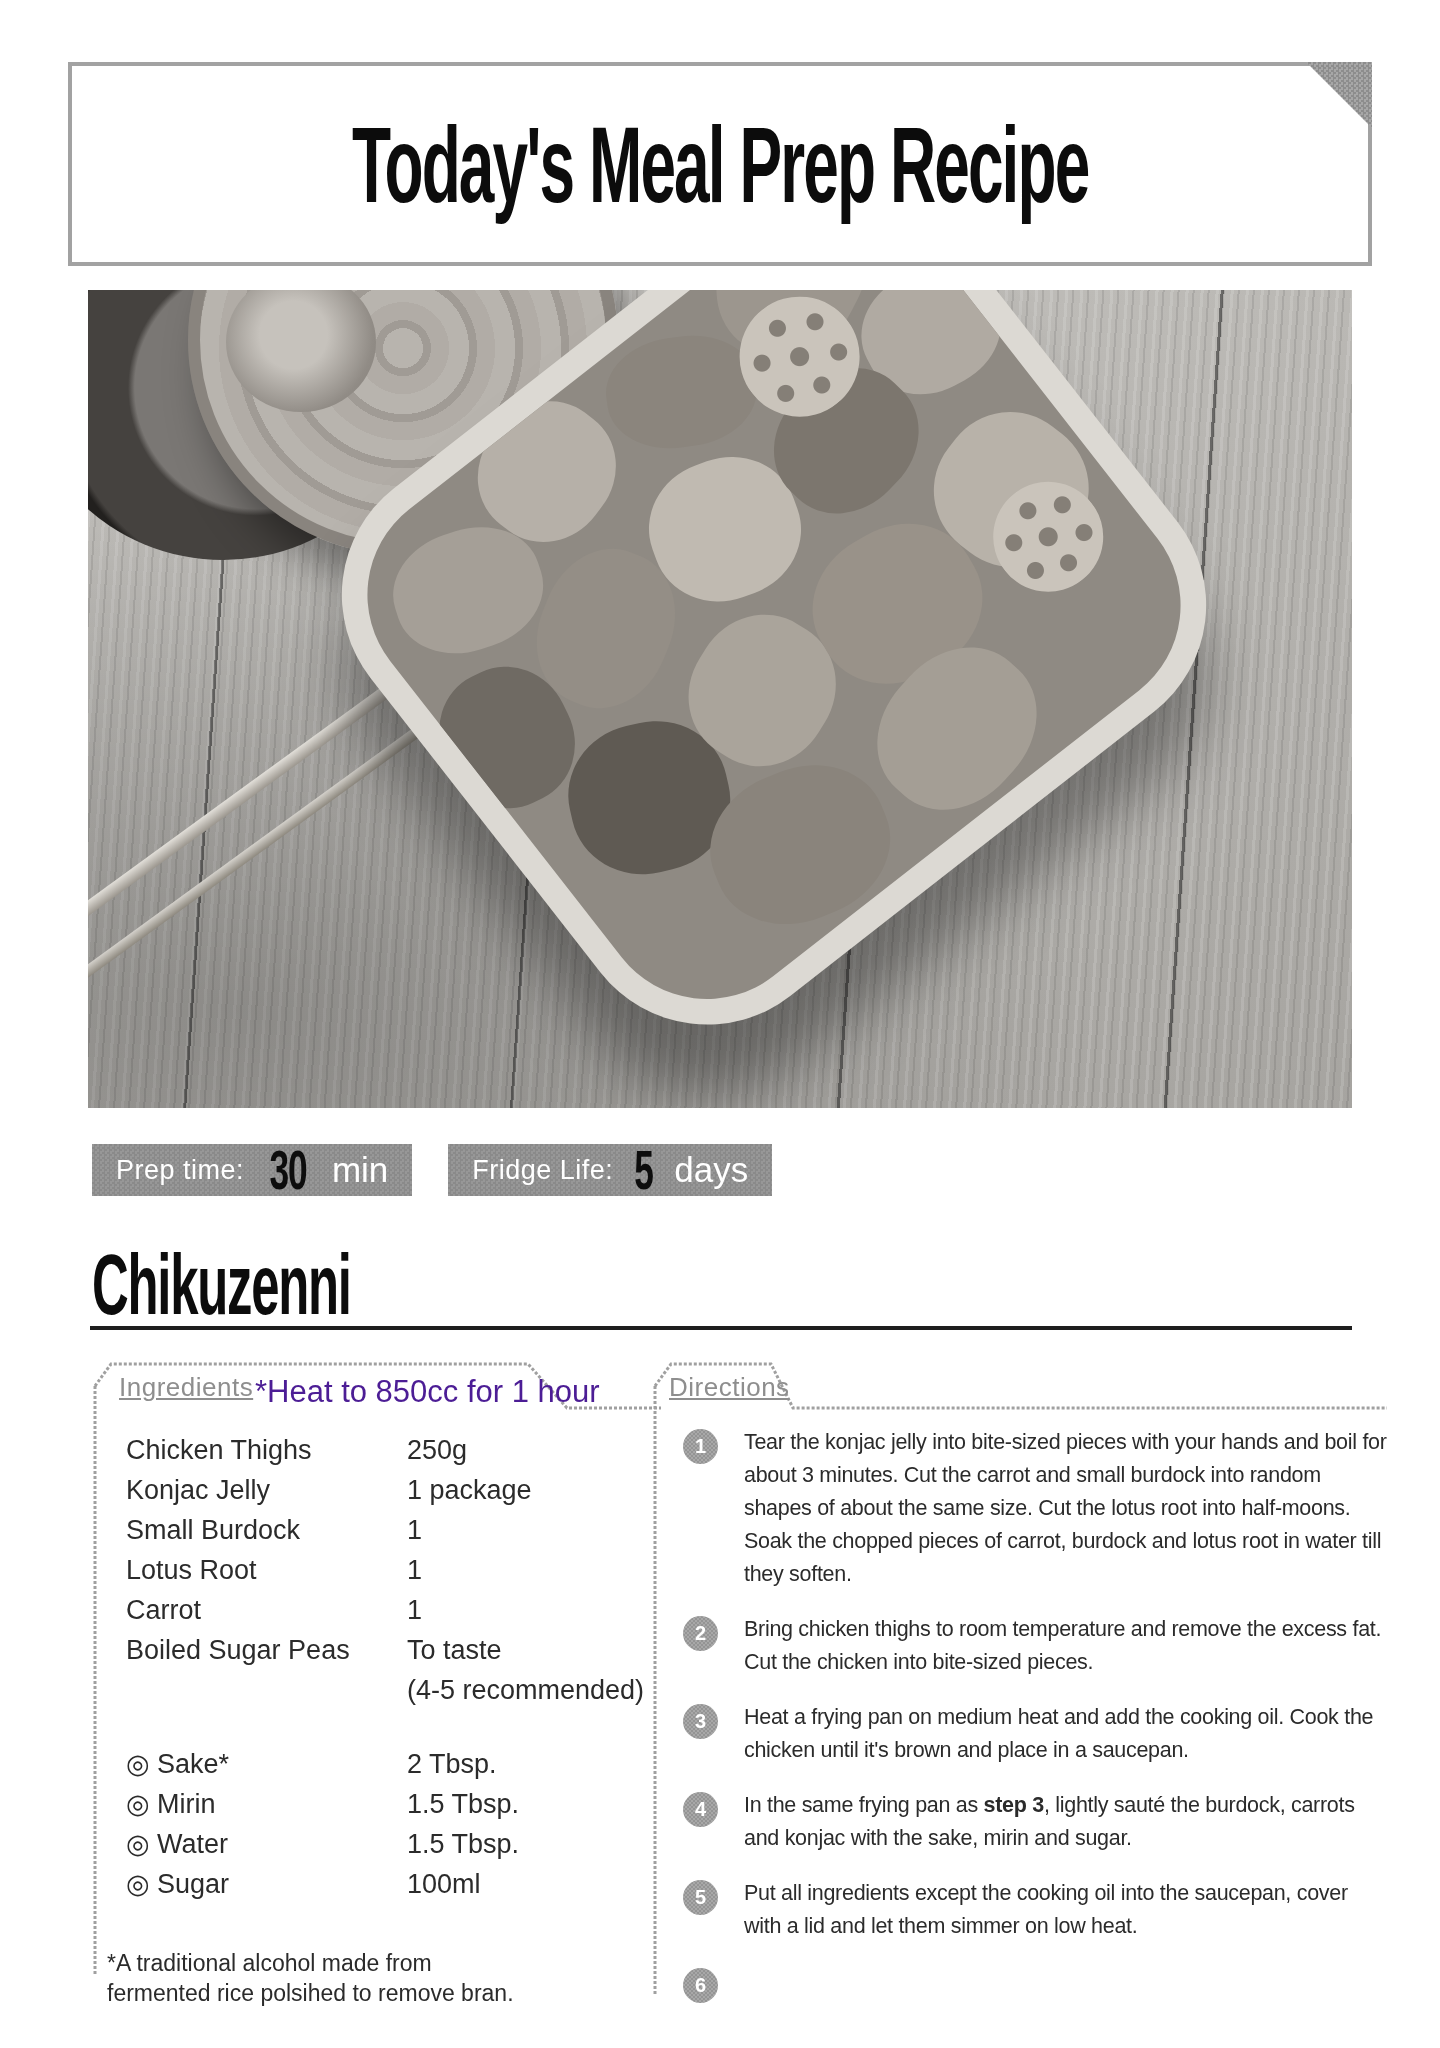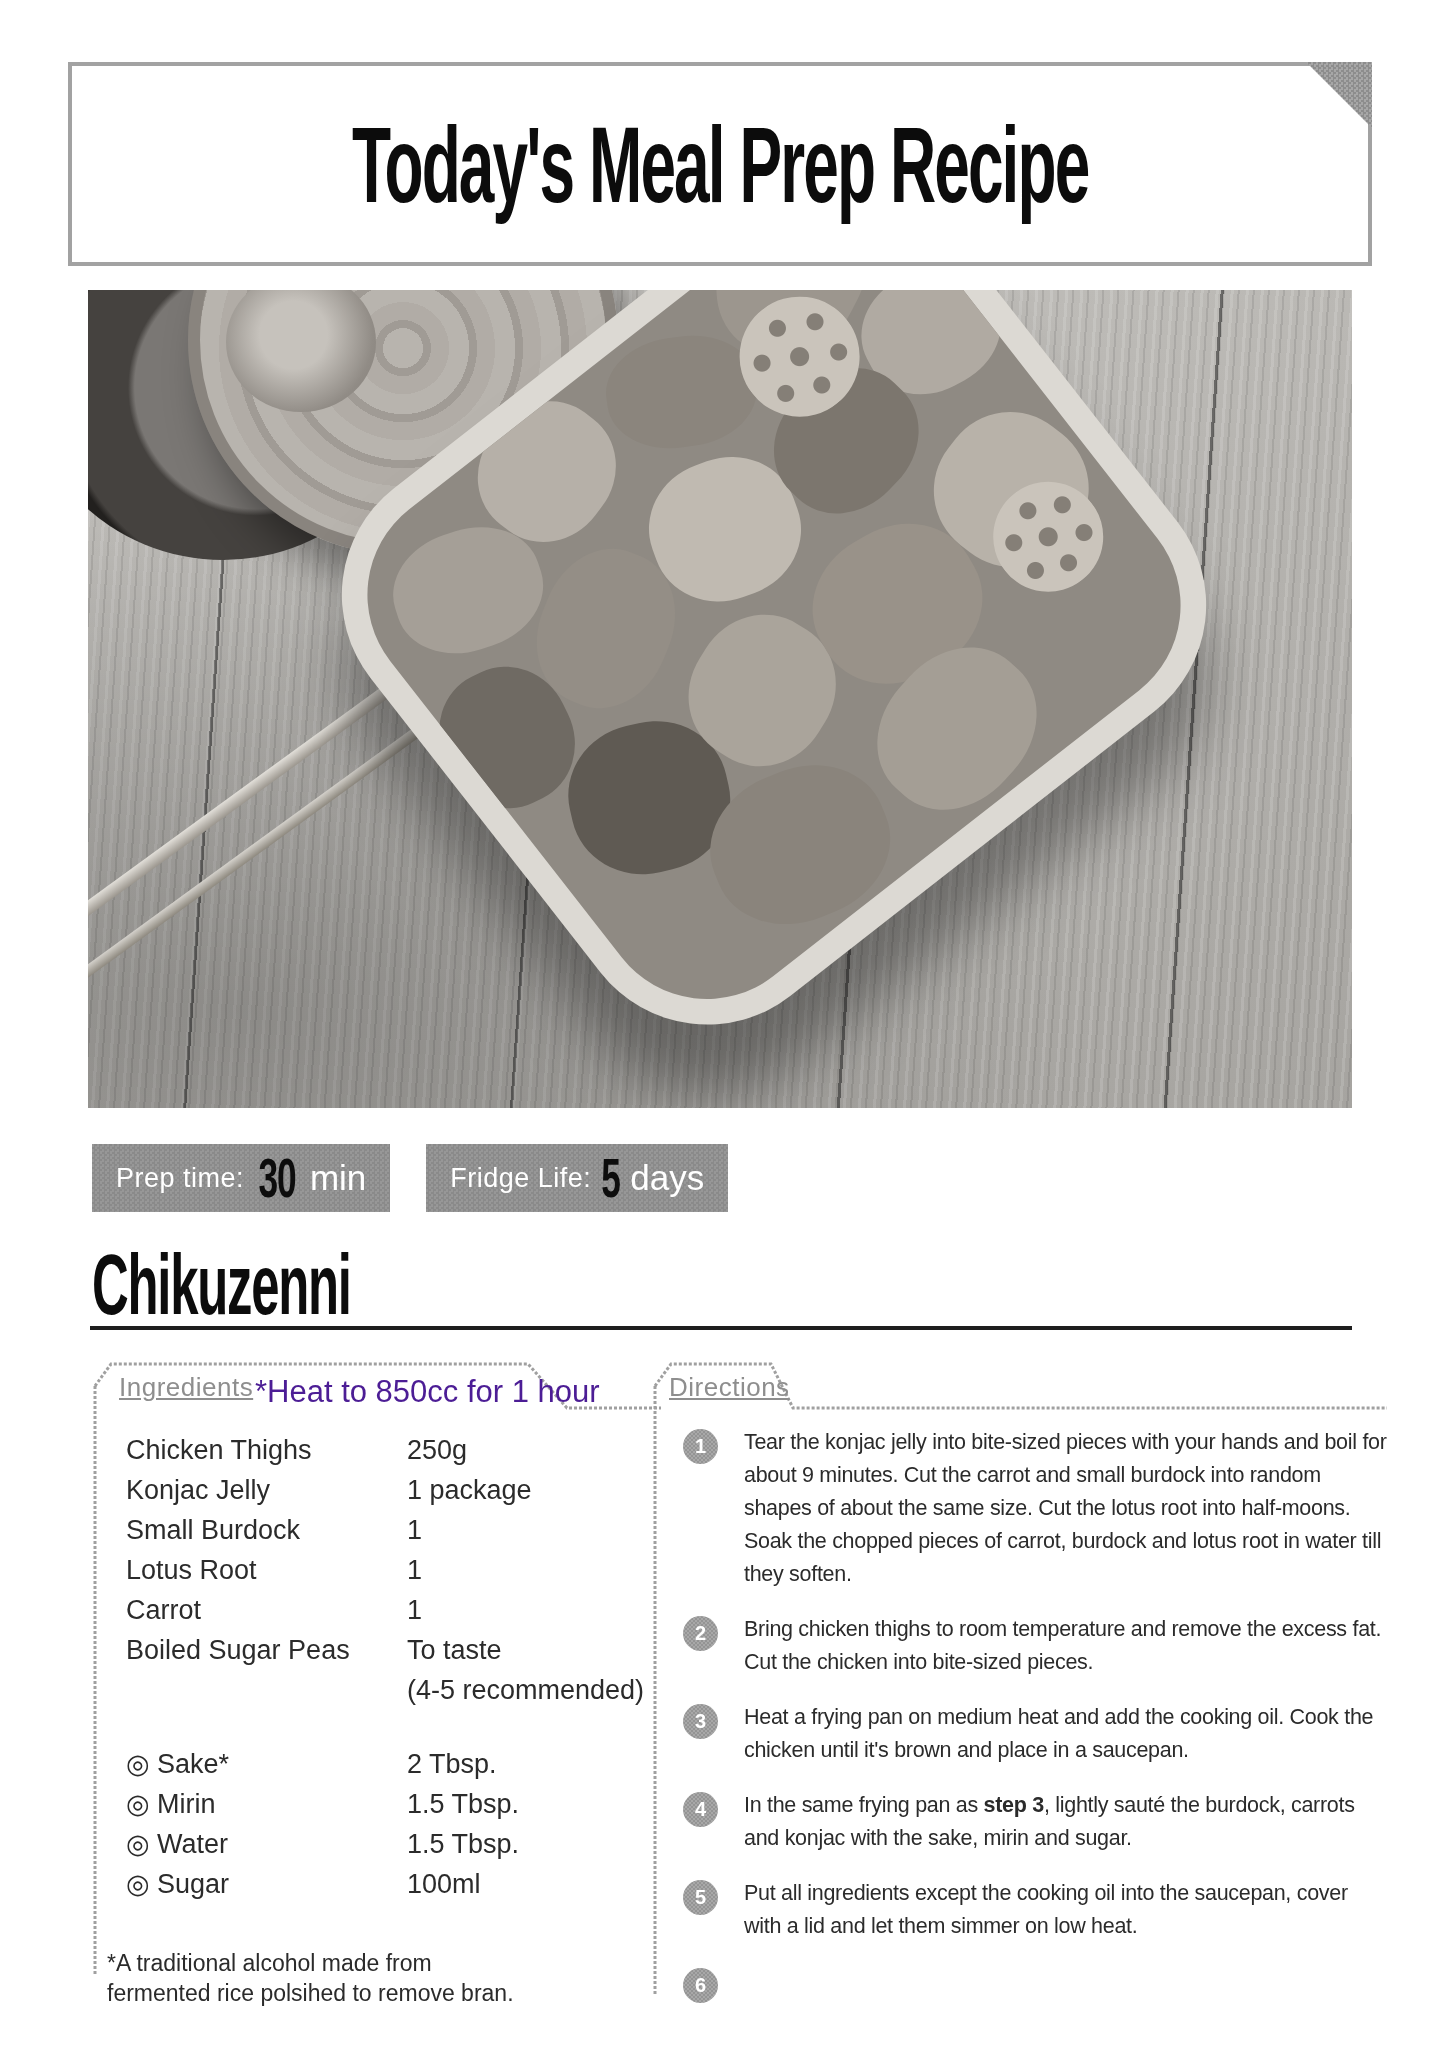--- a/index.html
+++ b/index.html
@@ -50,21 +50,21 @@
           radial-gradient(circle at 50% 50%, #857f77 0 9px, rgba(0,0,0,0) 10px),
           radial-gradient(circle at 50% 20%, #857f77 0 8px, rgba(0,0,0,0) 9px),
           radial-gradient(circle at 78% 35%, #857f77 0 8px, rgba(0,0,0,0) 9px),
           radial-gradient(circle at 78% 67%, #857f77 0 8px, rgba(0,0,0,0) 9px),
           radial-gradient(circle at 50% 80%, #857f77 0 8px, rgba(0,0,0,0) 9px),
           radial-gradient(circle at 22% 67%, #857f77 0 8px, rgba(0,0,0,0) 9px),
           radial-gradient(circle at 22% 35%, #857f77 0 8px, rgba(0,0,0,0) 9px);}
 
   
   .badges{position:absolute;left:92px;top:1144px;display:flex;gap:36px;}
-  .badge{height:68px;padding:0 24px;display:flex;align-items:center;gap:12px;
+  .badge{height:52px;padding:0 24px;display:flex;align-items:center;gap:23px;
          background:repeating-conic-gradient(#8a8a8a 0% 25%, #979797 25% 50%) 0 0 / 5px 5px;}
   .badge .lbl{font-size:27px;color:#ffffff;letter-spacing:.5px;white-space:nowrap;}
   .badge .num{display:inline-block;font-size:52px;font-weight:700;color:#0d0d0d;
          transform:scale(.68,1.05);letter-spacing:-2px;margin:0 -6px;}
   .badge .unit{font-size:35px;color:#ffffff;}
 
   
   .recipe-title{position:absolute;left:92px;top:1238px;}
   .recipe-title span{display:inline-block;transform-origin:left center;transform:scale(.62,1.05);
          font-size:82px;font-weight:700;color:#0c0c0c;letter-spacing:-2px;white-space:nowrap;}
@@ -222,21 +222,21 @@
   <div class="panel panel-dir">
     <svg width="737" height="680" viewBox="0 0 737 680">
       <path class="stroke" d="M2 26 L18 4 L118 4 L140 48 L734 48"></path>
       <path class="stroke" d="M2 26 L2 636"></path>
     </svg>
     <div class="tab-label" style="left:16px;top:12px;">Directions</div>
 
     <div class="steps">
       <div class="step">
         <div class="step-num">1</div>
-        <div class="step-text">Tear the konjac jelly into bite-sized pieces with your hands and boil for about 9 minutes. Cut the carrot and small burdock into random shapes of about the same size. Cut the lotus root into half-moons. Soak the chopped pieces of carrot, burdock and lotus root in water till they soften.</div>
+        <div class="step-text">Tear the konjac jelly into bite-sized pieces with your hands and boil for about 3 minutes. Cut the carrot and small burdock into random shapes of about the same size. Cut the lotus root into half-moons. Soak the chopped pieces of carrot, burdock and lotus root in water till they soften.</div>
       </div>
       <div class="step">
         <div class="step-num">2</div>
         <div class="step-text">Bring chicken thighs to room temperature and remove the excess fat. Cut the chicken into bite-sized pieces.</div>
       </div>
       <div class="step">
         <div class="step-num">3</div>
         <div class="step-text">Heat a frying pan on medium heat and add the cooking oil. Cook the chicken until it's brown and place in a saucepan.</div>
       </div>
       <div class="step">

